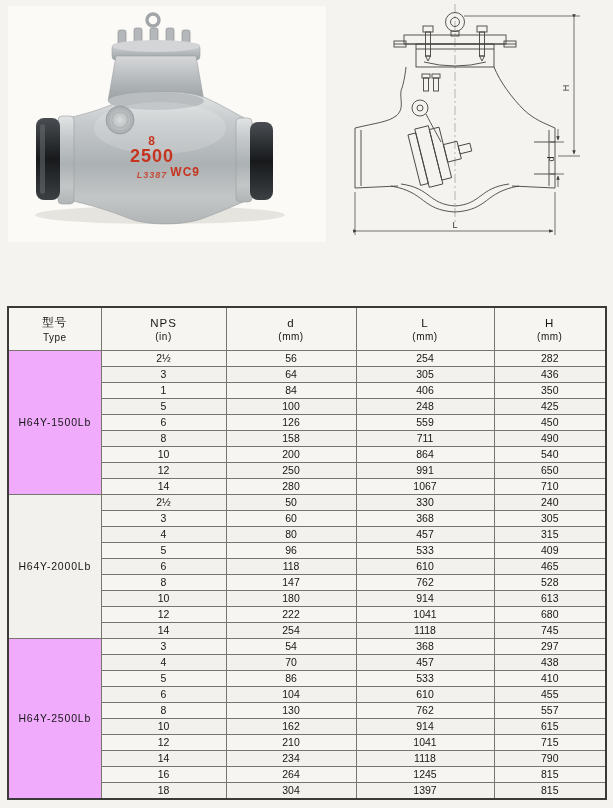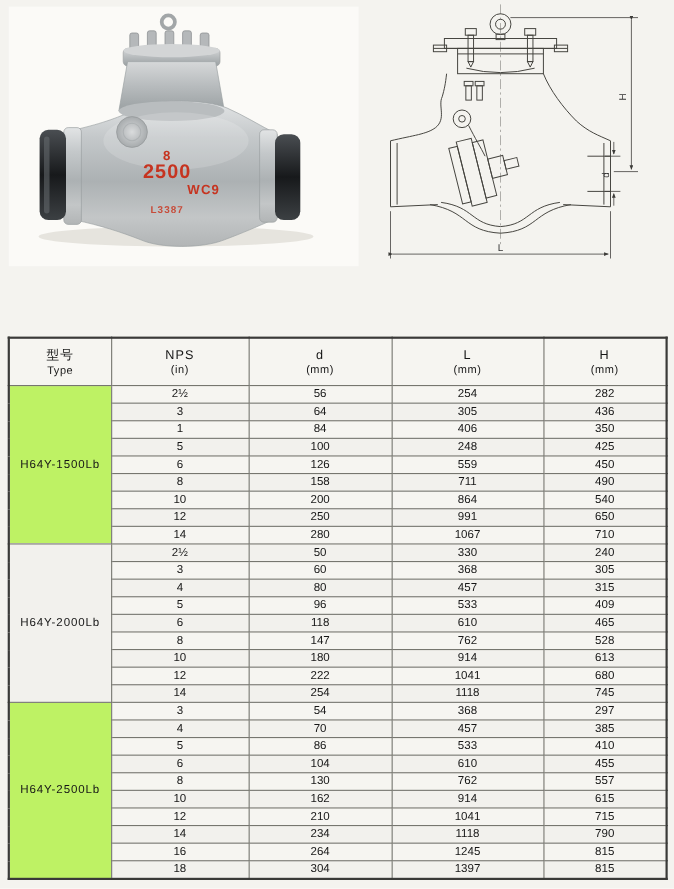--- a/index.html
+++ b/index.html
@@ -12,22 +12,22 @@
   .photo{position:absolute;left:8px;top:6px;width:318px;height:236px;background:#fbfaf7;}
   .photo svg{position:absolute;left:0;top:0;}
   .stencil{
     position:absolute;left:96px;top:129px;width:96px;text-align:center;
     color:#c63420;font-weight:bold;letter-spacing:1px;line-height:1.02;
   }
   .stencil .s1{font-size:12px;}
   .stencil .s2{font-size:18px;}
   .stencil .s3{font-size:12px;text-align:right;}
   .serial{
-    position:absolute;left:96px;top:180px;width:96px;text-align:center;
-    color:#c8402c;font-weight:bold;font-size:9px;letter-spacing:1px;opacity:.9;
+    position:absolute;left:96px;top:164px;width:96px;text-align:center;
+    color:#c8402c;font-weight:bold;font-size:9px;letter-spacing:1px;opacity:.9;font-style:italic;
   }
   
   .drawing{position:absolute;left:336px;top:2px;width:274px;height:240px;}
   .drawing svg text{font-family:"Liberation Sans",sans-serif;font-size:9px;fill:#333;}
   
   .heading{
     position:absolute;left:10px;top:270px;margin:0;
     font-size:13.5px;font-weight:bold;color:#0a33c4;letter-spacing:.3px;
   }
   .heading .en{margin-left:6px;}
@@ -40,21 +40,21 @@
   }
   table.dims th,table.dims td{
     border:1px solid #76766f;text-align:center;padding:0;
     font-weight:normal;white-space:nowrap;overflow:hidden;
   }
   table.dims thead th{height:42px;vertical-align:middle;}
   table.dims thead .h1{font-size:11.5px;letter-spacing:1px;}
   table.dims thead .h2{font-size:10px;letter-spacing:.5px;margin-top:2px;}
   table.dims tbody td{height:15px;line-height:15px;font-size:10.5px;}
   table.dims tbody tr:nth-child(even) td{background:rgba(0,0,0,0.015);}
-  table.dims td.type{letter-spacing:.8px;font-size:10.5px;background:#bef264;}
+  table.dims td.type{letter-spacing:.8px;font-size:10.5px;background:#f0abfc;}
 </style>
 </head>
 <body>
 
 <div class="page">
 
   <div class="photo">
     <svg width="318" height="236" viewBox="0 0 318 236">
       <defs>
         <linearGradient id="mv" x1="0" y1="0" x2="0" y2="1">
@@ -347,21 +347,21 @@
           <td class="type" rowspan="10">H64Y-2500Lb</td>
           <td>3</td>
           <td>54</td>
           <td>368</td>
           <td>297</td>
         </tr>
         <tr>
           <td>4</td>
           <td>70</td>
           <td>457</td>
-          <td>385</td>
+          <td>438</td>
         </tr>
         <tr>
           <td>5</td>
           <td>86</td>
           <td>533</td>
           <td>410</td>
         </tr>
         <tr>
           <td>6</td>
           <td>104</td>

